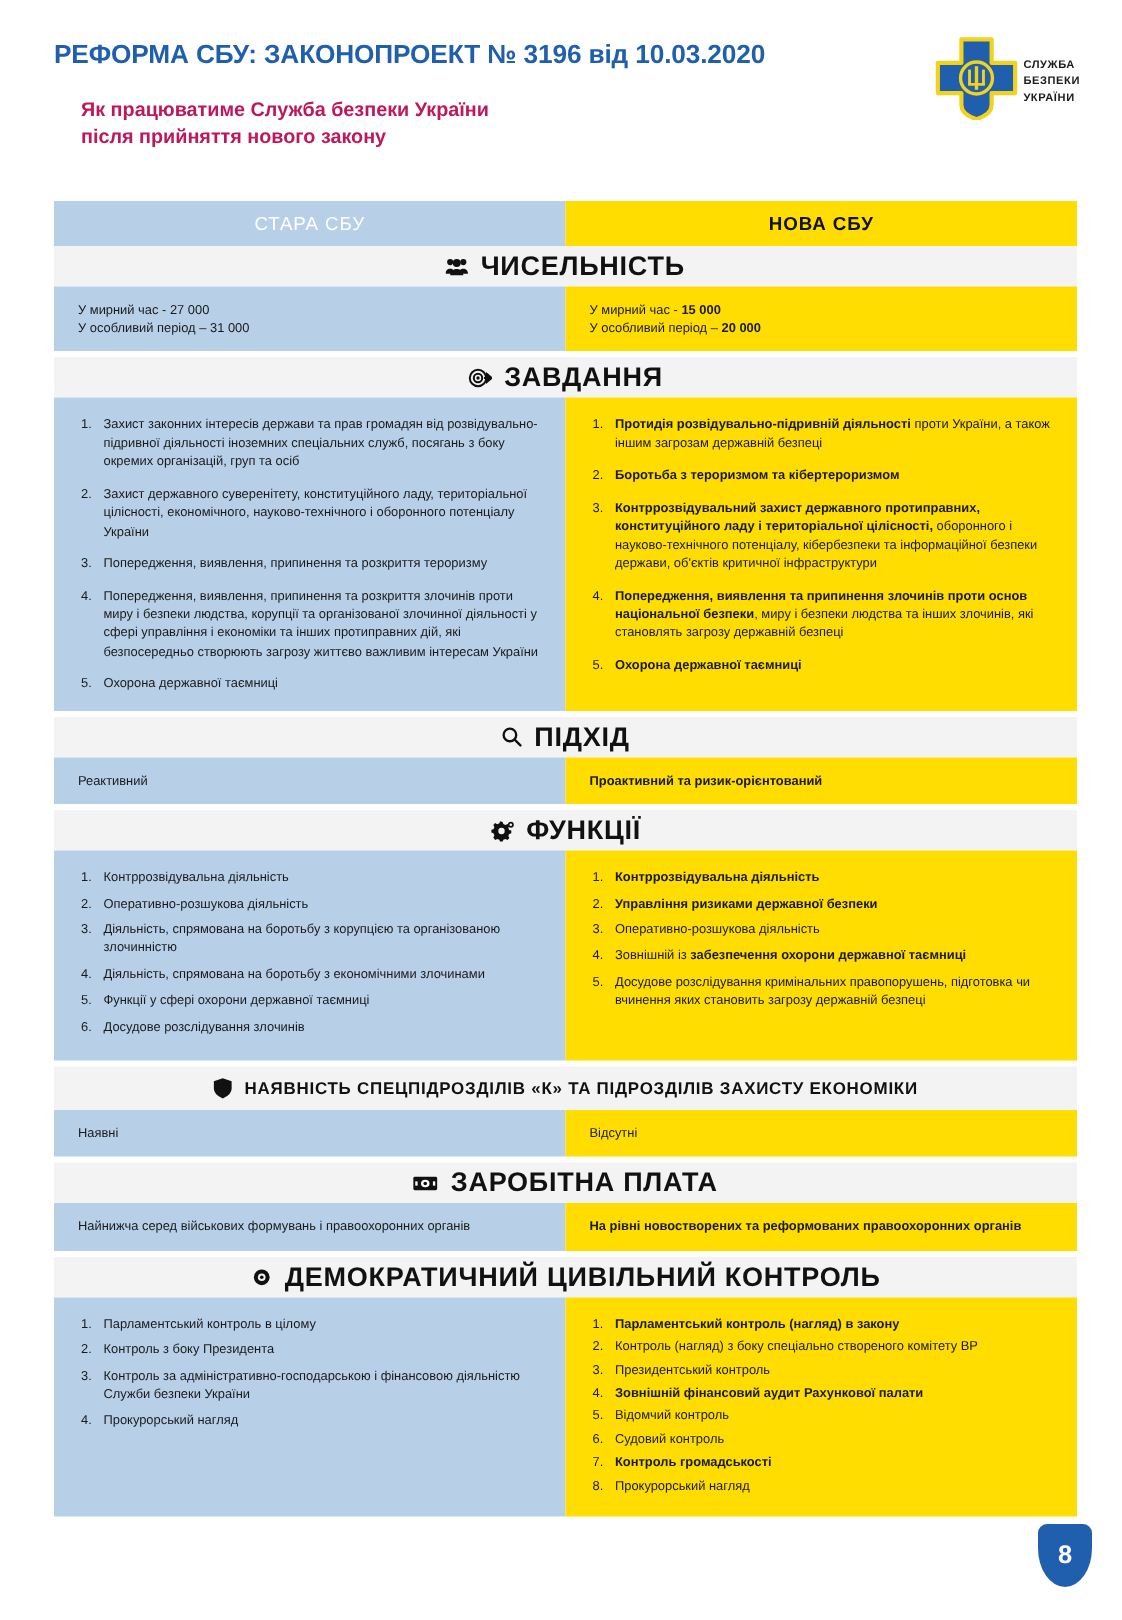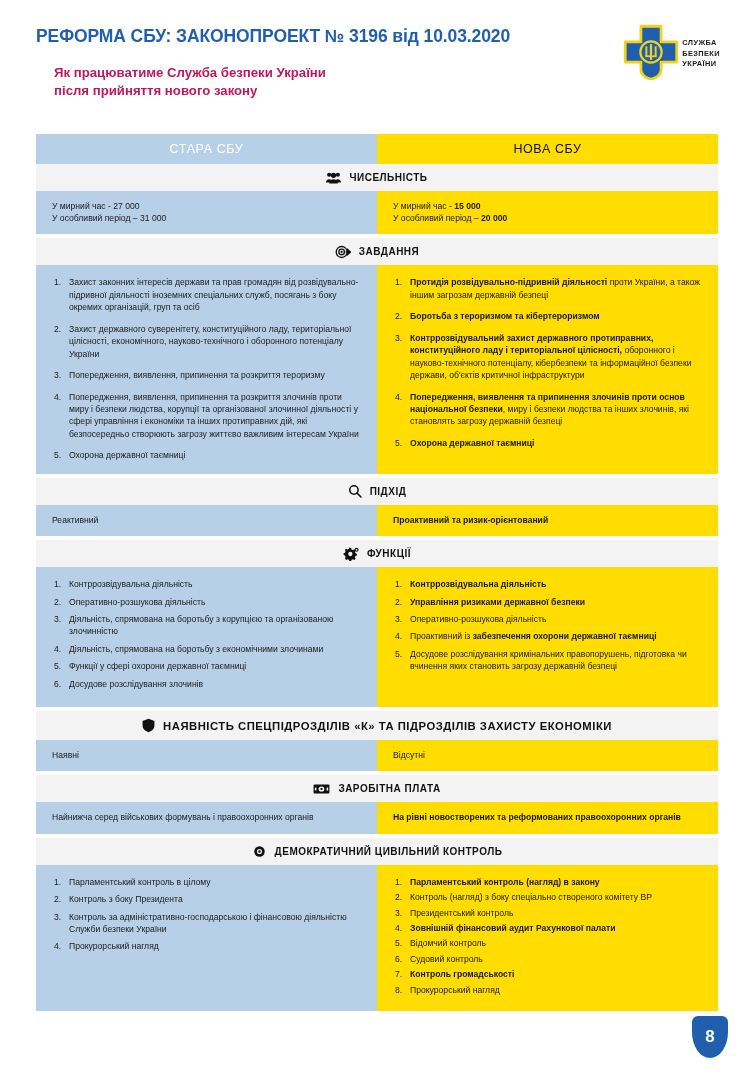--- a/index.html
+++ b/index.html
@@ -34,27 +34,27 @@
   .col{box-sizing:border-box;}
   .col-left{width:50%;background:#b7d0e8;}
   .col-right{width:50%;background:#ffdd00;}
 
   
   .head-row .col{
     height:30px;display:flex;align-items:center;justify-content:center;
     font-size:12.5px;letter-spacing:0.6px;
   }
   .head-row .col-left{color:#ffffff;font-weight:normal;}
-  .head-row .col-right{color:#111;font-weight:normal;}
+  .head-row .col-right{color:#111;font-weight:bold;}
 
   
   .section-head{
     width:100%;background:#f3f3f3;height:27px;
     display:flex;align-items:center;justify-content:center;gap:8px;
-    font-size:10px;font-weight:bold;letter-spacing:0.5px;color:#111;
+    font-size:18px;font-weight:bold;letter-spacing:0.5px;color:#111;
   }
   .section-head.tall{height:29px;font-size:11.3px;}
   .sec-icon{display:inline-flex;align-items:center;justify-content:center;line-height:0;}
 
   
   .gap{height:4px;background:#ffffff;width:100%;}
 
   
   .cell{padding:9px 14px 10px 16px;font-size:8.6px;line-height:1.42;color:#1a1a1a;}
   .cell.pad-big{padding:11px 16px 12px 18px;}
@@ -222,21 +222,21 @@
           <li><span class="num">4.</span><span>Діяльність, спрямована на боротьбу з економічними злочинами</span></li>
           <li><span class="num">5.</span><span>Функції у сфері охорони державної таємниці</span></li>
           <li><span class="num">6.</span><span>Досудове розслідування злочинів</span></li>
         </ol>
       </div>
       <div class="col col-right cell pad-big">
         <ol class="lst tight">
           <li><span class="num">1.</span><b>Контррозвідувальна діяльність</b></li>
           <li><span class="num">2.</span><b>Управління ризиками державної безпеки</b></li>
           <li><span class="num">3.</span><span>Оперативно-розшукова діяльність</span></li>
-          <li><span class="num">4.</span><span>Проактивний із </span><b>забезпечення охорони державної таємниці</b></li>
+          <li><span class="num">4.</span><span>Зовнішній із </span><b>забезпечення охорони державної таємниці</b></li>
           <li><span class="num">5.</span><span>Досудове розслідування кримінальних правопорушень, підготовка чи вчинення яких становить загрозу державній безпеці</span></li>
         </ol>
       </div>
     </div>
 
     <div class="gap"></div>
 
     <div class="section-head tall">
       <span class="sec-icon">
         <svg width="13" height="15" viewBox="0 0 18 20">

